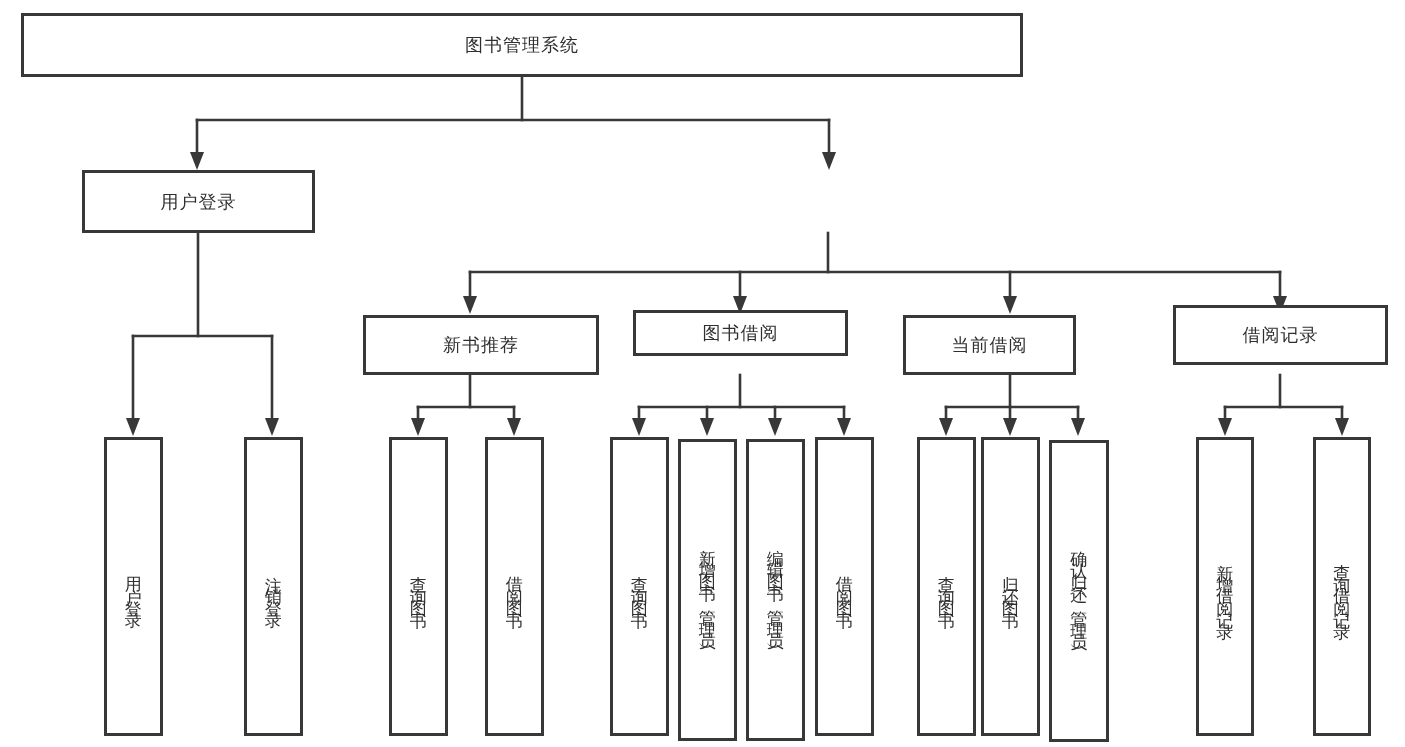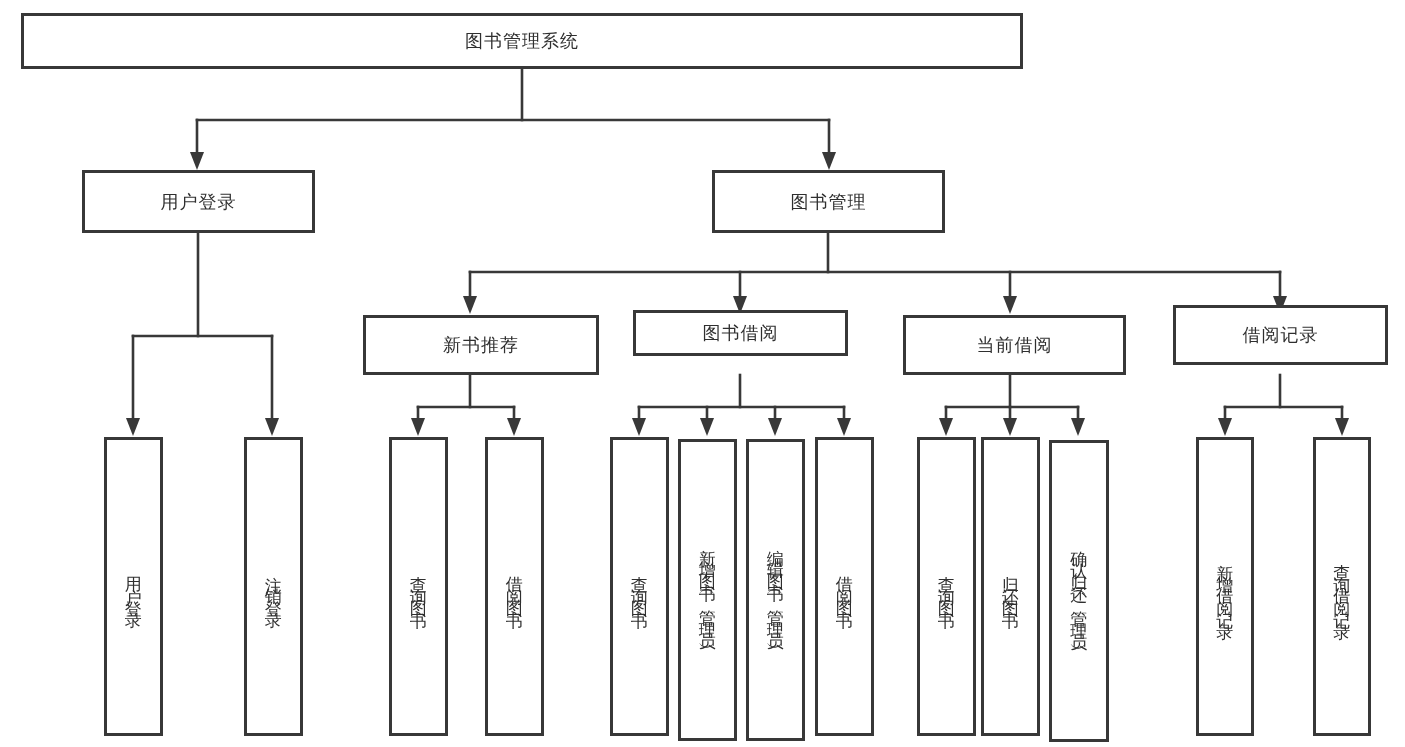--- a/index.html
+++ b/index.html
@@ -84,28 +84,27 @@
     <polygon points="1071,418 1085,418 1078,436" fill="#383838" stroke="none"></polygon>
 
     <line x1="1280" y1="375" x2="1280" y2="407"></line>
     <line x1="1225" y1="407" x2="1342" y2="407"></line>
     <line x1="1225" y1="407" x2="1225" y2="420"></line>
     <line x1="1342" y1="407" x2="1342" y2="420"></line>
     <polygon points="1218,418 1232,418 1225,436" fill="#383838" stroke="none"></polygon>
     <polygon points="1335,418 1349,418 1342,436" fill="#383838" stroke="none"></polygon>
   </svg>
 
-  <div class="node h-node" style="left:21px;top:13px;width:1002px;height:56px;">图书管理系统</div>
+  <div class="node h-node" style="left:21px;top:13px;width:1002px;height:64px;">图书管理系统</div>
 
   <div class="node h-node" style="left:82px;top:170px;width:233px;height:63px;">用户登录</div>
-  <div class="node h-node" style="left:712px;top:170px;width:233px;height:63px;">图书管理</div>
 
   <div class="node h-node" style="left:363px;top:315px;width:236px;height:60px;">新书推荐</div>
   <div class="node h-node" style="left:633px;top:310px;width:215px;height:46px;">图书借阅</div>
-  <div class="node h-node" style="left:903px;top:315px;width:223px;height:60px;">当前借阅</div>
+  <div class="node h-node" style="left:903px;top:315px;width:173px;height:60px;">当前借阅</div>
   <div class="node h-node" style="left:1173px;top:305px;width:215px;height:60px;">借阅记录</div>
 
   <div class="node v-node" style="left:104px;top:437px;width:59px;height:299px;">
     <span class="v-text">用户登录</span>
   </div>
   <div class="node v-node" style="left:244px;top:437px;width:59px;height:299px;">
     <span class="v-text">注销登录</span>
   </div>
 
   <div class="node v-node" style="left:389px;top:437px;width:59px;height:299px;">

